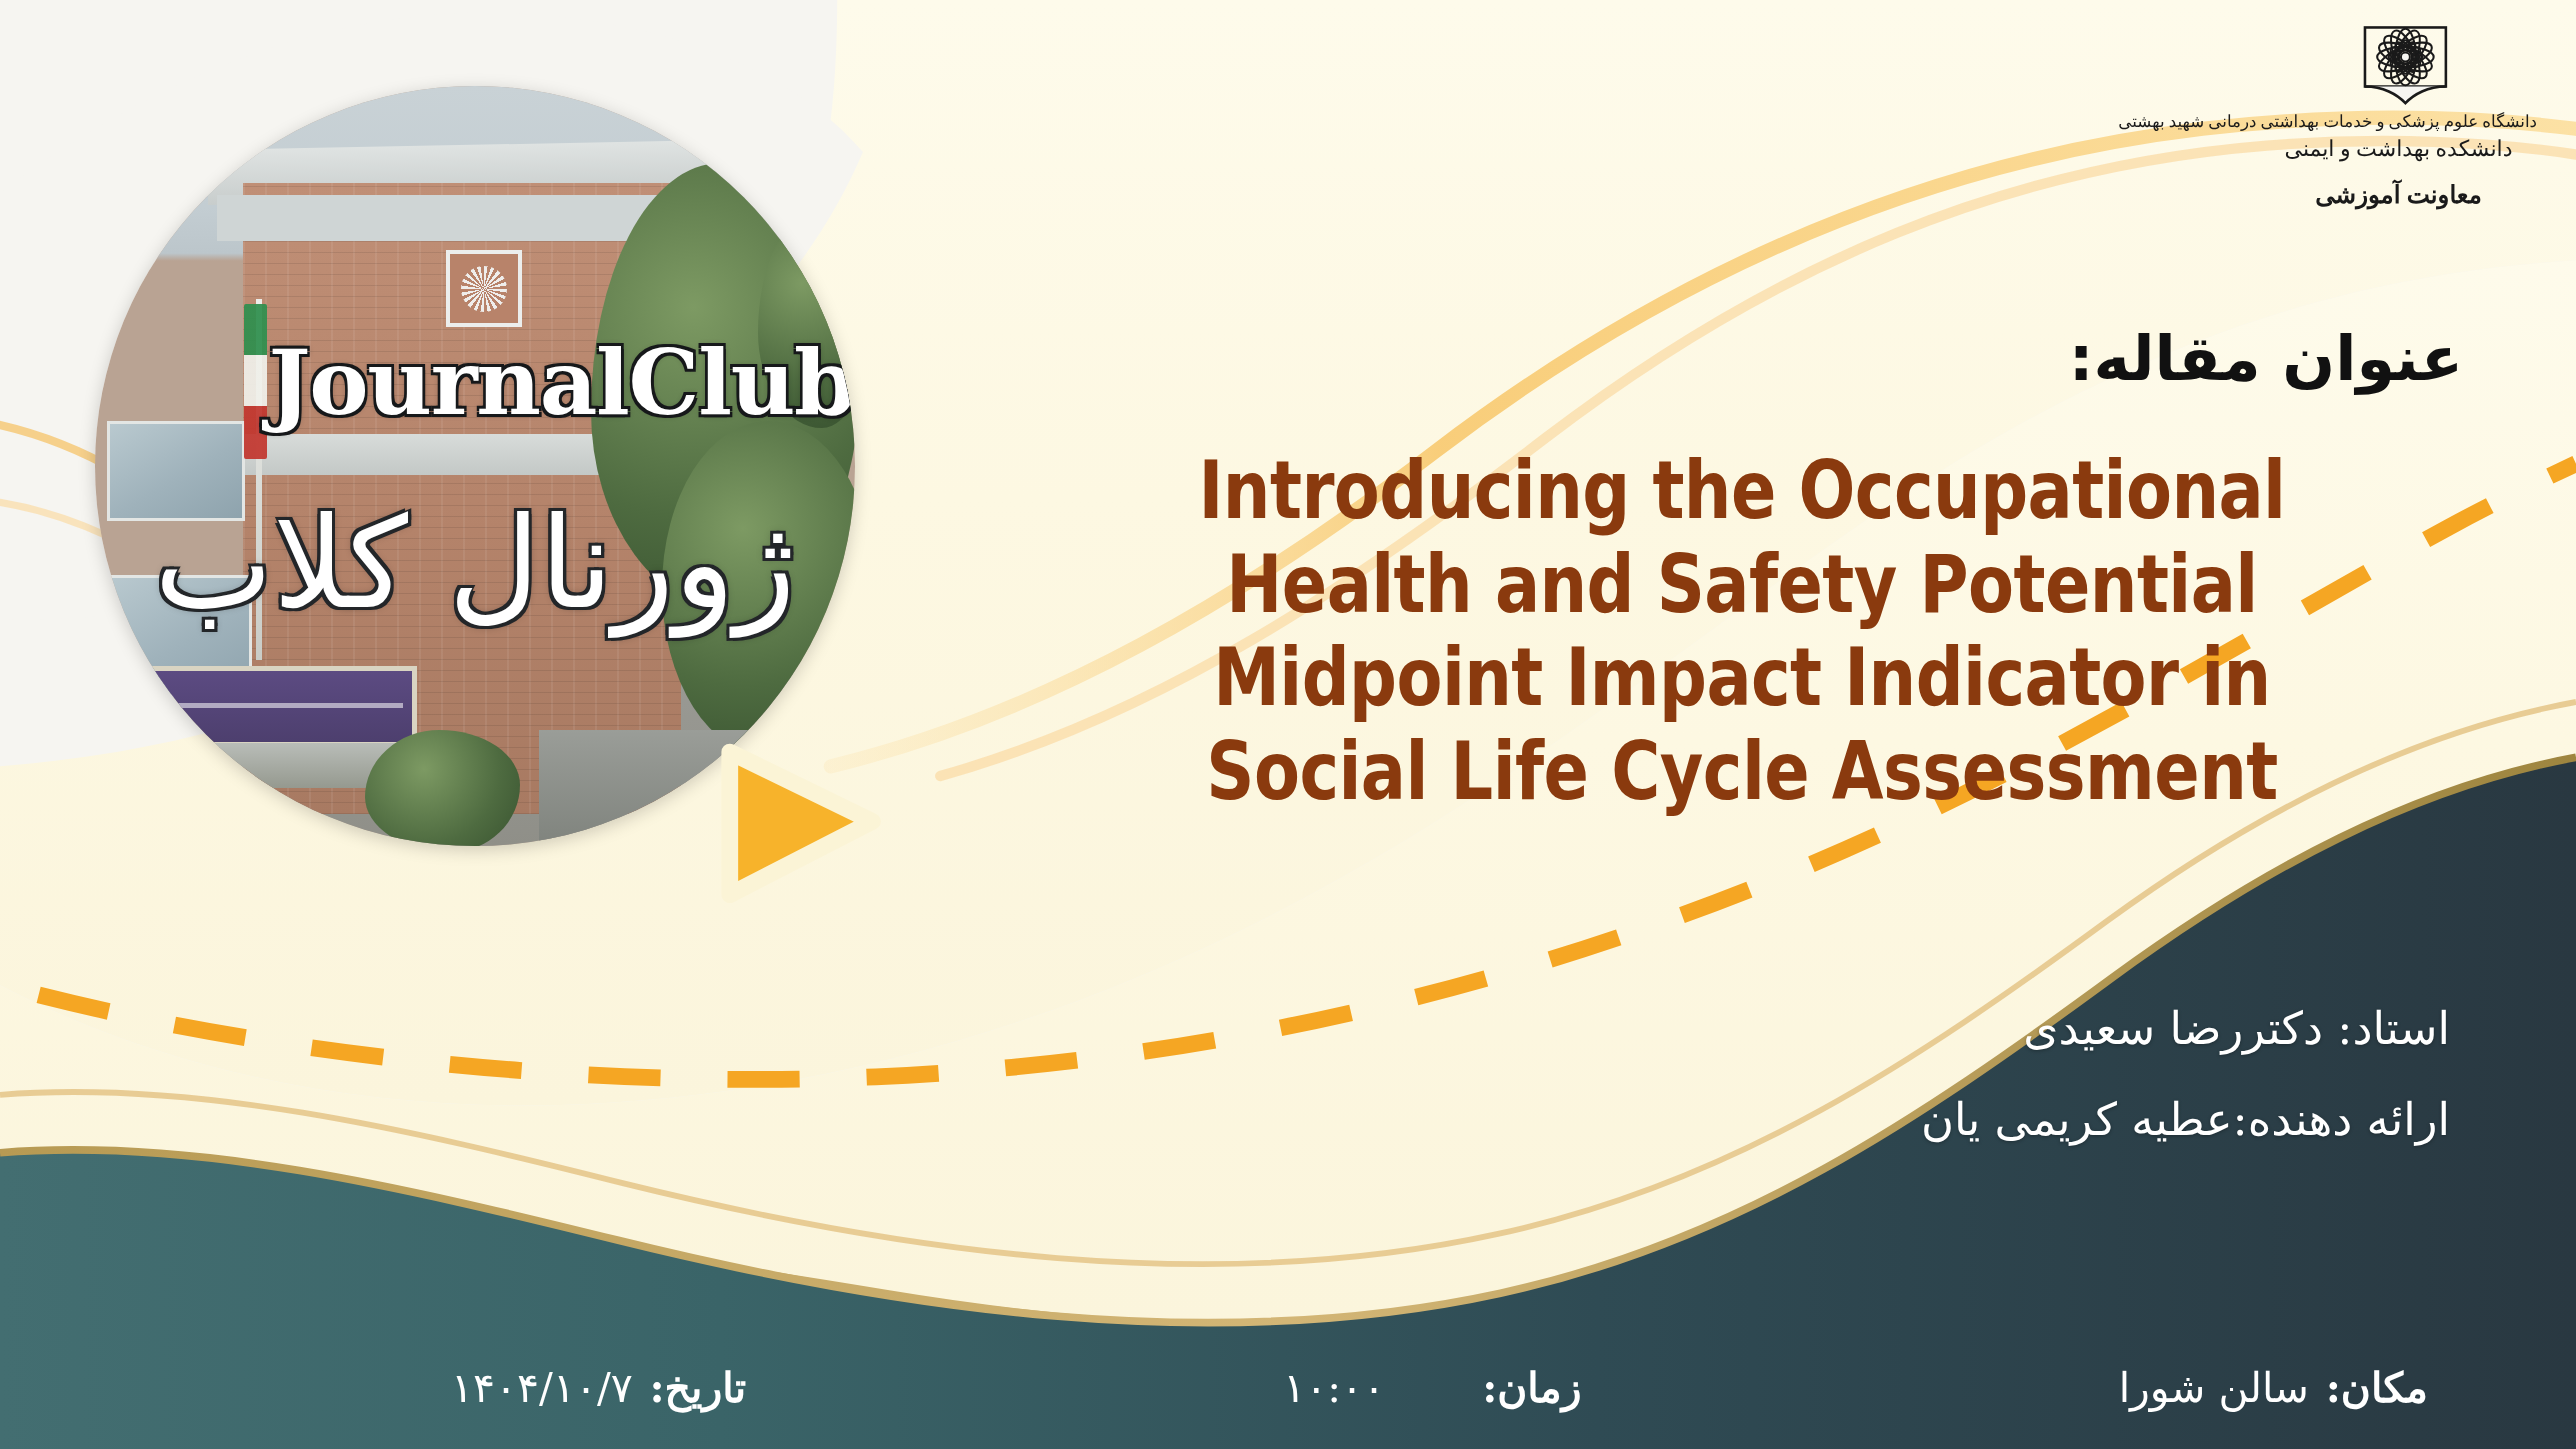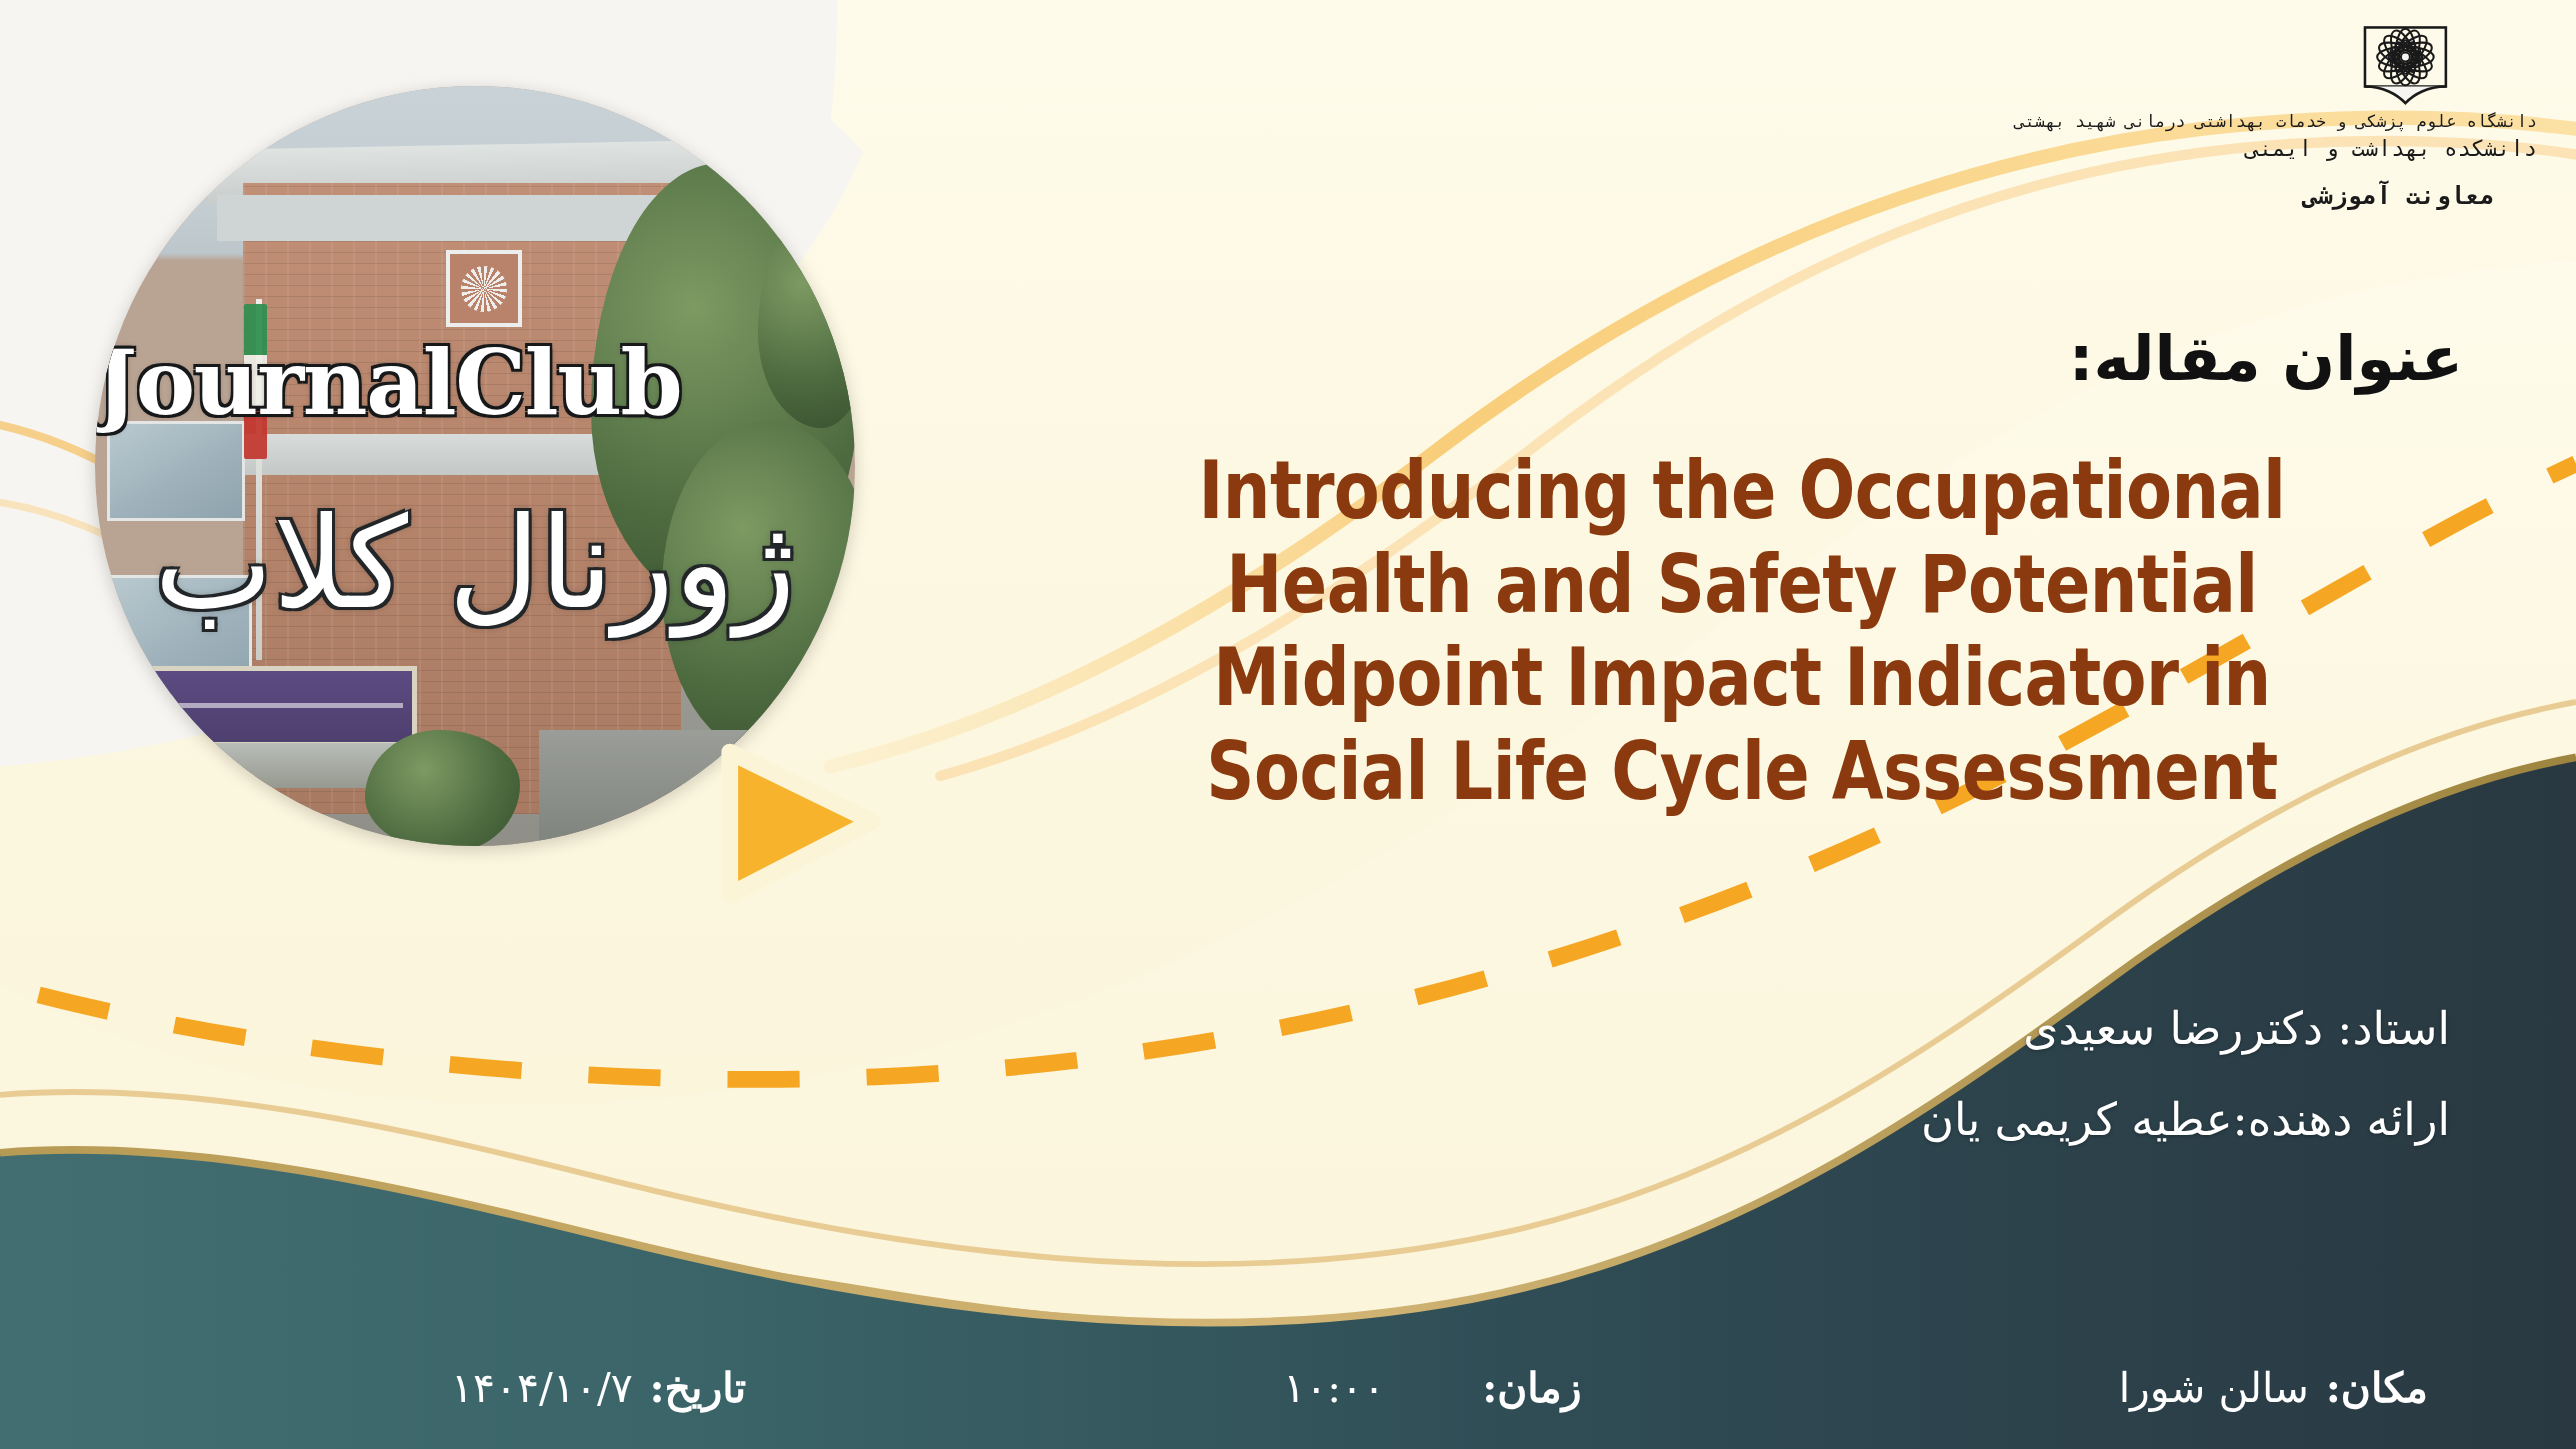--- a/index.html
+++ b/index.html
@@ -21,21 +21,21 @@
   
   #logo{
     position:absolute;right:39px;top:13px;
     width:277px;height:213px;
     text-align:center;
     color:#1d1d1d;
   }
   #logo .mark{display:block;margin:0 auto;}
   #logo .ln{
     display:block;
-    font-family:Liberation Mono, monospace;
+    font-family:Liberation Serif, serif;
     color:#1a1a1a;
     white-space:nowrap;
     direction:rtl;
   }
   #logo .ln1{font-size:16.7px;margin-top:1.3px;letter-spacing:0.3px;}
   #logo .ln2{font-size:22px;margin-top:3.9px;}
   #logo .ln3{font-size:24.5px;margin-top:18px;font-weight:600;}
 
   
   #photo-wrap{
@@ -126,21 +126,21 @@
     background:linear-gradient(180deg,#b9bdb8,#95998f);
   }
   .sign2{
     position:absolute;left:444px;top:644px;width:283px;height:122px;
     background:linear-gradient(180deg,#9a9d98,#7e827c);
   }
 
   
   #jc-en{
     position:absolute;left:0;right:0;top:252px;
-    text-align:left;
+    text-align:right;
     font-family:"DejaVu Serif","Liberation Serif",serif;
     font-weight:700;font-size:89px;line-height:1;
     color:#ffffff;
     letter-spacing:-1.3px;
     text-shadow:
       -2.6px -2.6px 0 #16181a, 2.6px -2.6px 0 #16181a,
       -2.6px 2.6px 0 #16181a, 2.6px 2.6px 0 #16181a,
       0 0 6.4px rgba(0,0,0,.45);
     direction:ltr;
   }

